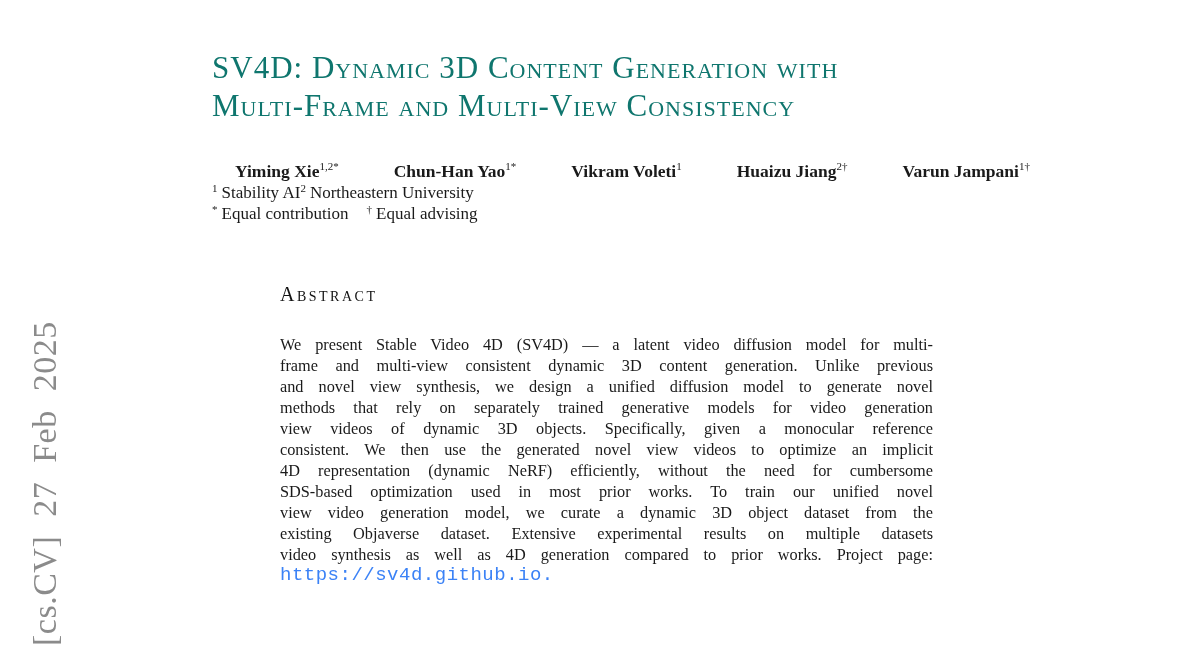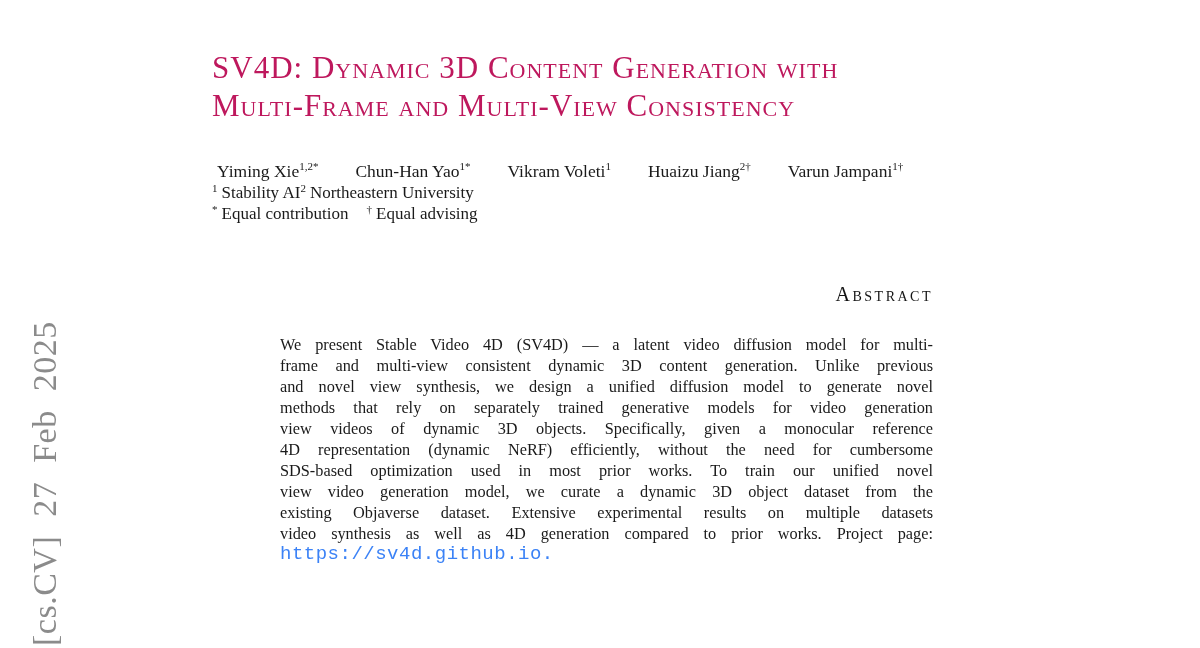--- a/index.html
+++ b/index.html
@@ -30,33 +30,33 @@
   }
 
   
   .title {
     position: absolute;
     left: 212px; top: 49px;
     font-size: 31px;
     line-height: 38px;
     font-variant: small-caps;
     letter-spacing: 1px;
-    color: #be185d;
+    color: #0f766e;
   }
 
   
   .authors {
     position: absolute;
     left: 217px; top: 161px;
     display: flex;
     gap: 37px;
     font-size: 17.5px;
     white-space: nowrap;
   }
-  .authors .aname { font-weight: 400; }
+  .authors .aname { font-weight: 700; margin-left: 18px; }
   .authors sup {
     font-size: 11px;
     font-weight: 400;
     vertical-align: 7px;
     line-height: 0;
   }
 
   .affils, .notes {
     position: absolute;
     left: 212px;
@@ -71,21 +71,21 @@
     vertical-align: 6px;
     line-height: 0;
     margin-right: 4px;
   }
 
   
   .abs-heading {
     position: absolute;
     left: 280px; top: 283px;
     width: 653px;
-    text-align: right;
+    text-align: left;
     font-variant: small-caps;
     font-size: 20px;
     letter-spacing: 2.5px;
     color: #131313;
   }
   .abstract {
     position: absolute;
     left: 280px; top: 334px;
     width: 653px;
     font-size: 16.3px;
@@ -152,20 +152,21 @@
 
         <div class="aline">frame and multi-view consistent dynamic 3D content generation. Unlike previous</div>
 
         <div class="aline">and novel view synthesis, we design a unified diffusion model to generate novel</div>
 
         <div class="aline">methods that rely on separately trained generative models for video generation</div>
 
         <div class="aline">view videos of dynamic 3D objects. Specifically, given a monocular reference</div>
 
 
+        <div class="aline">consistent. We then use the generated novel view videos to optimize an implicit</div>
 
         <div class="aline">4D representation (dynamic NeRF) efficiently, without the need for cumbersome</div>
 
         <div class="aline">SDS-based optimization used in most prior works. To train our unified novel</div>
 
         <div class="aline">view video generation model, we curate a dynamic 3D object dataset from the</div>
 
         <div class="aline">existing Objaverse dataset. Extensive experimental results on multiple datasets</div>
 
 

